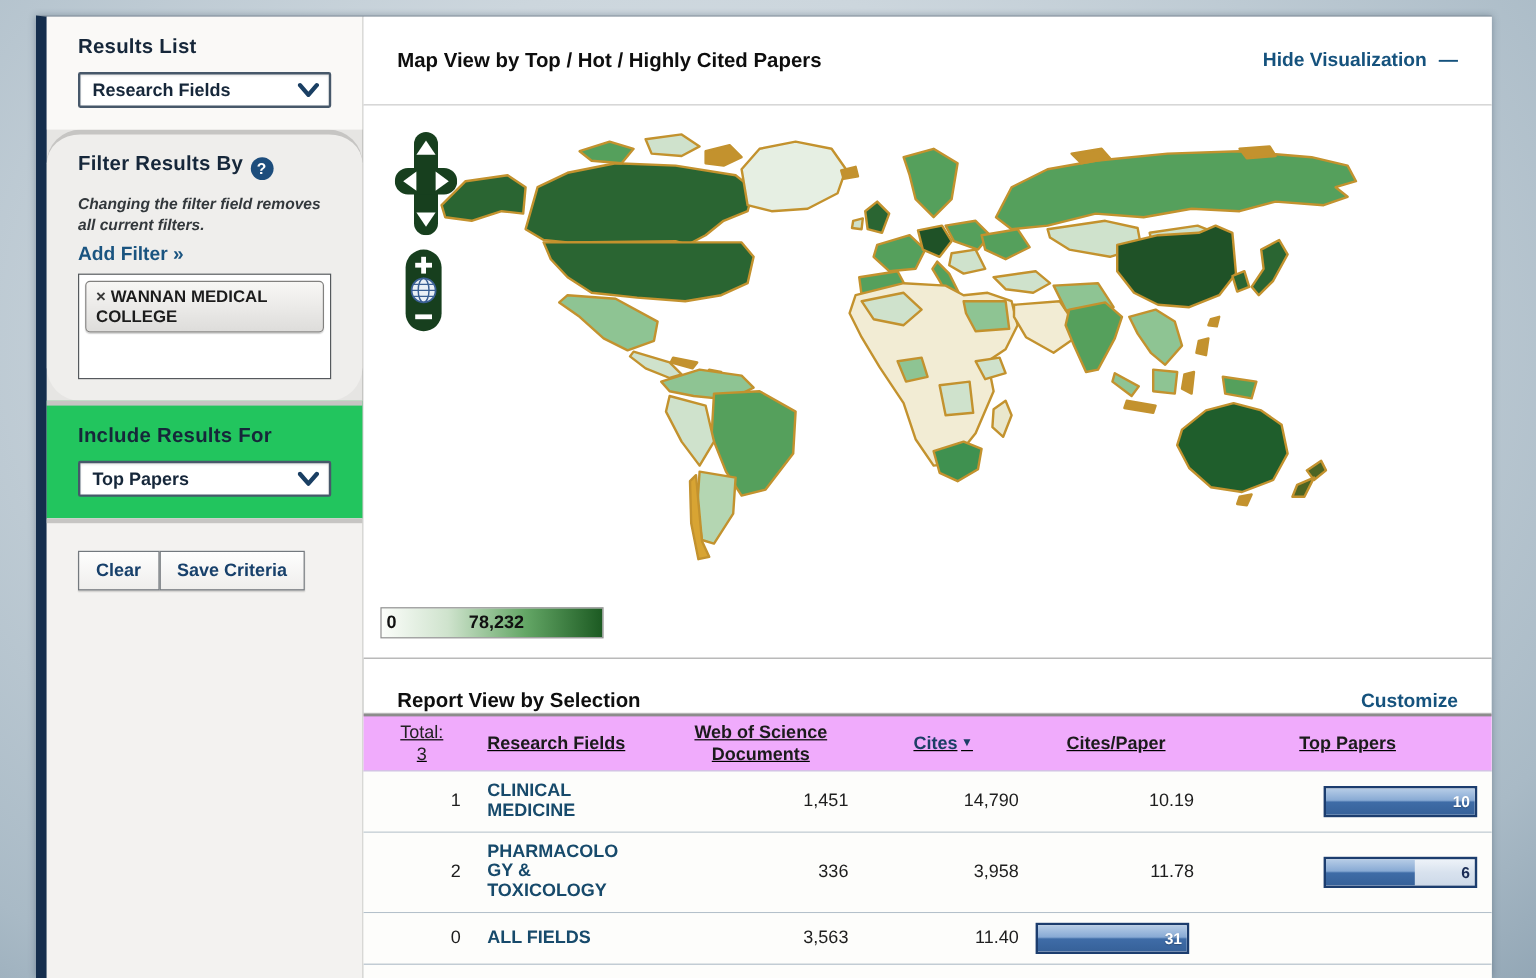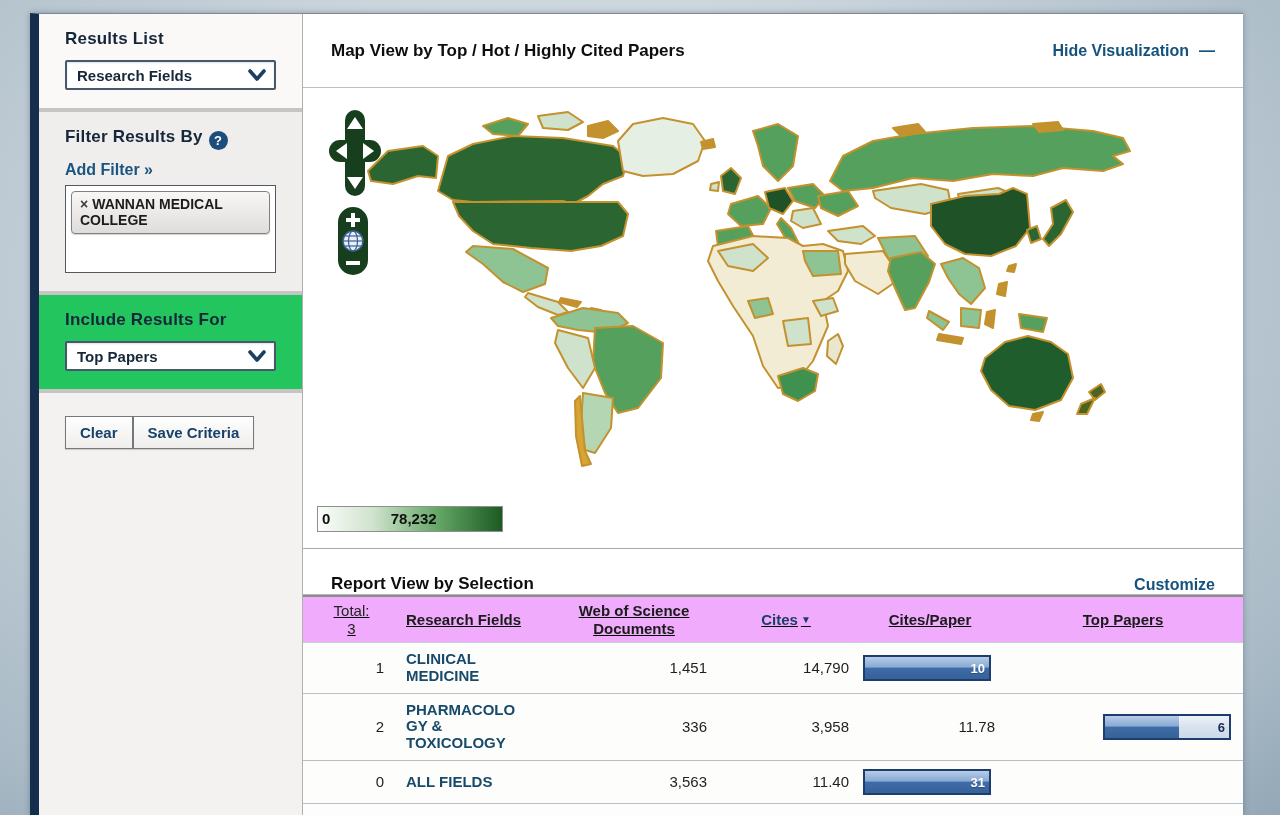--- a/index.html
+++ b/index.html
@@ -10,21 +10,21 @@
   }
   .app { position:absolute; left:30px; top:13px; width:1213px; height:802px;
          display:flex; border-left:9px solid #152e4d; border-top:1px solid #7e8b96;
          box-shadow:0 0 6px rgba(30,50,70,.35); }
   
   .sidebar { width:264px; height:100%; background:#e6e5e3; border-right:1px solid #b2b1af;
              display:flex; flex-direction:column; }
   .panel { padding:15px 26px 18px 26px; }
   .panel + .panel { border-top:4px solid #c6c5c3; }
   .panel-results { background:#faf9f7; }
-  .panel-filter  { background:#efeeec; }
+  .panel-filter  { background:#efeeec;border-radius:28px; }
   .panel-include { background:#22c55e; }
   .panel-actions { background:#f3f2f0; flex:1; }
   .side-title { font-size:17px; font-weight:bold; color:#16273a; margin-bottom:11px; letter-spacing:.2px; }
   .select { height:30px; background:#fff; border:2px solid #47586a; border-radius:2px;
             display:flex; align-items:center; justify-content:space-between;
             padding:0 8px 0 10px; cursor:pointer; box-shadow:inset 0 1px 2px rgba(0,0,0,.12); }
   .select .sel-label { font-size:15px; font-weight:bold; color:#16273a; }
   .chev { width:18px; height:14px; }
   .help-badge { display:inline-flex; width:19px; height:19px; border-radius:50%;
                 background:#1d4d7c; color:#fff; font-size:13px; font-weight:bold;
@@ -99,20 +99,21 @@
         <svg class="chev" viewBox="0 0 18 14">
           <path d="M2 3 L9 11 L16 3" fill="none" stroke="#1a3f63" stroke-width="3.6" stroke-linecap="round" stroke-linejoin="round"></path>
         </svg>
       </div>
     </div>
 
     <div class="panel panel-filter">
       <div class="side-title">
         <span>Filter Results By</span><span class="help-badge">?</span>
       </div>
+      <div class="filter-note">Changing the filter field removes all current filters.</div>
       <a class="add-filter">Add Filter »</a>
       <div class="filter-box">
         <div class="filter-tag">
           <span class="x">×</span><span>WANNAN MEDICAL COLLEGE</span>
         </div>
       </div>
     </div>
 
     <div class="panel panel-include">
       <div class="side-title">Include Results For</div>
@@ -284,20 +285,21 @@
         <div class="th">Cites/Paper</div>
         <div class="th">Top Papers</div>
       </div>
 
       <div class="tbody">
         <div class="trow">
           <div class="cell c-rank">1</div>
           <div class="cell c-field">CLINICAL MEDICINE</div>
           <div class="cell c-num">1,451</div>
           <div class="cell c-num">14,790</div>
+          <div class="cell c-num">10.19</div>
           <div class="cell c-bar">
             <div class="tp-bar">
               <div class="tp-fill" style="width: 100%;"></div>
               <span class="tp-num" style="color: rgb(255, 255, 255); text-shadow: rgba(0, 0, 0, 0.25) 0px 1px 1px;">10</span>
             </div>
           </div>
         </div>
 
         <div class="trow">
           <div class="cell c-rank">2</div>

